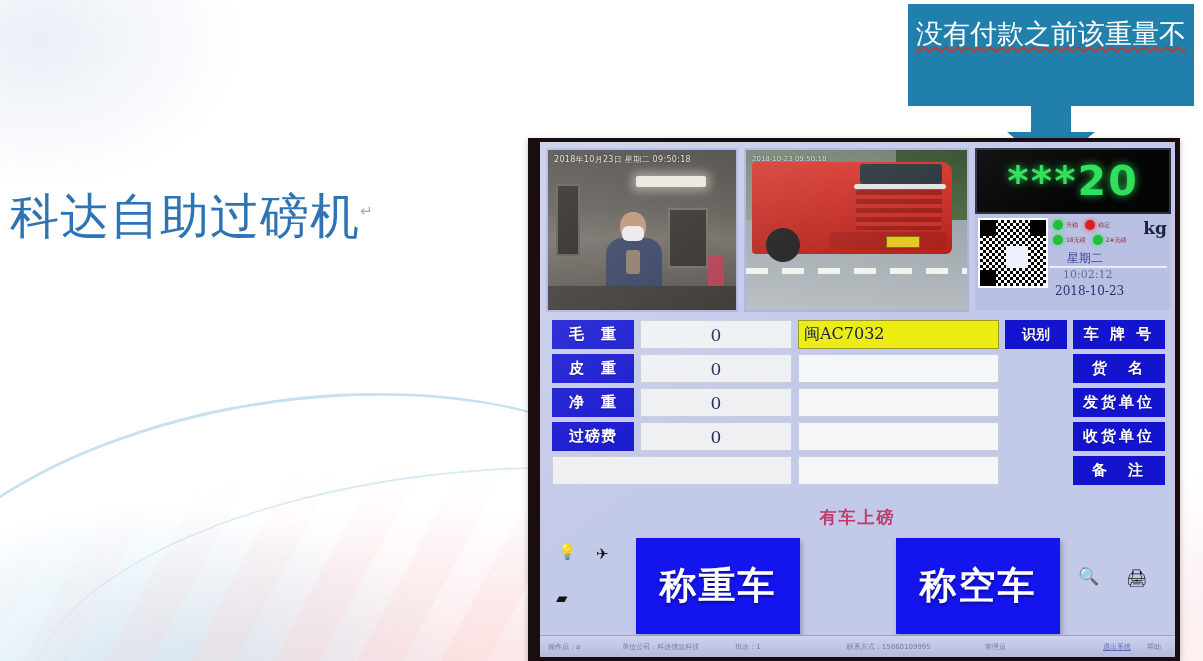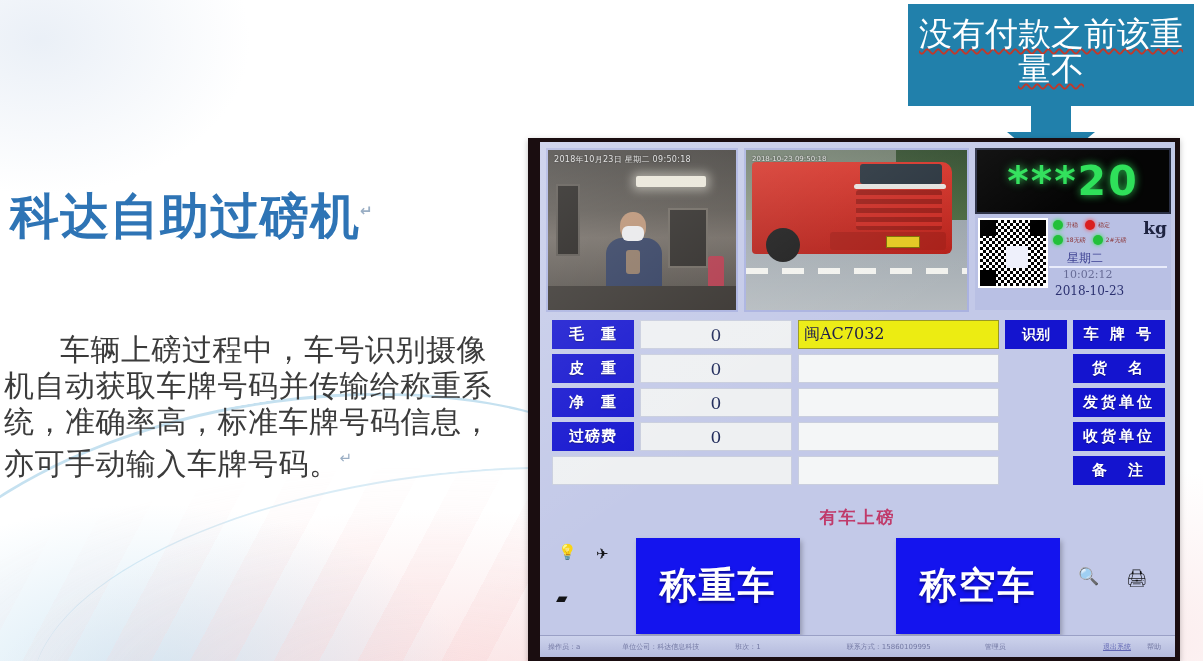--- a/index.html
+++ b/index.html
@@ -63,21 +63,21 @@
     width: 520px; height: 661px;
   }
   .slide-title {
     position: absolute;
     left: 10px; top: 182px;
     width: 500px;
     color: #2e74b5;
     font-family: "DejaVu Sans", sans-serif;
     font-size: 49px;
     line-height: 58px;
-    font-weight: 700;
+    font-weight: 400;
     letter-spacing: 1px;
     white-space: nowrap;
   }
   .slide-title .line2 { display: block; text-align: center; padding-left: 22px; }
   .cr-mark {
     color: #9aaec4;
     font-size: 15px;
     vertical-align: super;
     font-family: "DejaVu Sans", sans-serif;
   }
@@ -96,21 +96,21 @@
   
   #callout {
     position: absolute;
     left: 908px; top: 4px;
     width: 286px;
   }
   #callout-box {
     background: #2180ab;
     color: #ffffff;
     font-family: "DejaVu Sans", sans-serif;
-    font-size: 33px;
+    font-size: 27px;
     line-height: 35px;
     text-align: center;
     padding: 12px 6px 14px 6px;
     height: 102px;
   }
   #callout-line1 {
     display: block;
     text-decoration: underline;
     text-decoration-color: #c0392b;
     text-decoration-style: wavy;
@@ -545,23 +545,20 @@
 <div id="slide-bg">
   <div id="bg-swoosh"></div>
   <div id="bg-swoosh2"></div>
 </div>
 
 <div id="left-col">
   <div class="slide-title">
     <span>科达自助过磅机</span><span class="cr-mark">↵</span>
   </div>
 
-  <div class="slide-body">
-    <span class="indent"></span><span>车辆上磅过程中，车号识别摄像机自动获取车牌号码并传输给称重系统，准确率高，标准车牌号码信息，亦可手动输入车牌号码。</span><span class="cr-mark">↵</span>
-  </div>
 </div>
 
 <div id="callout">
   <div id="callout-box">
     <span id="callout-line1">没有付款之前该重量不</span>
   </div>
   <svg id="callout-arrow" viewBox="0 0 88 62">
     <polygon points="24,0 64,0 64,26 88,26 44,62 0,26 24,26" fill="#2180ab"></polygon>
   </svg>
 </div>

